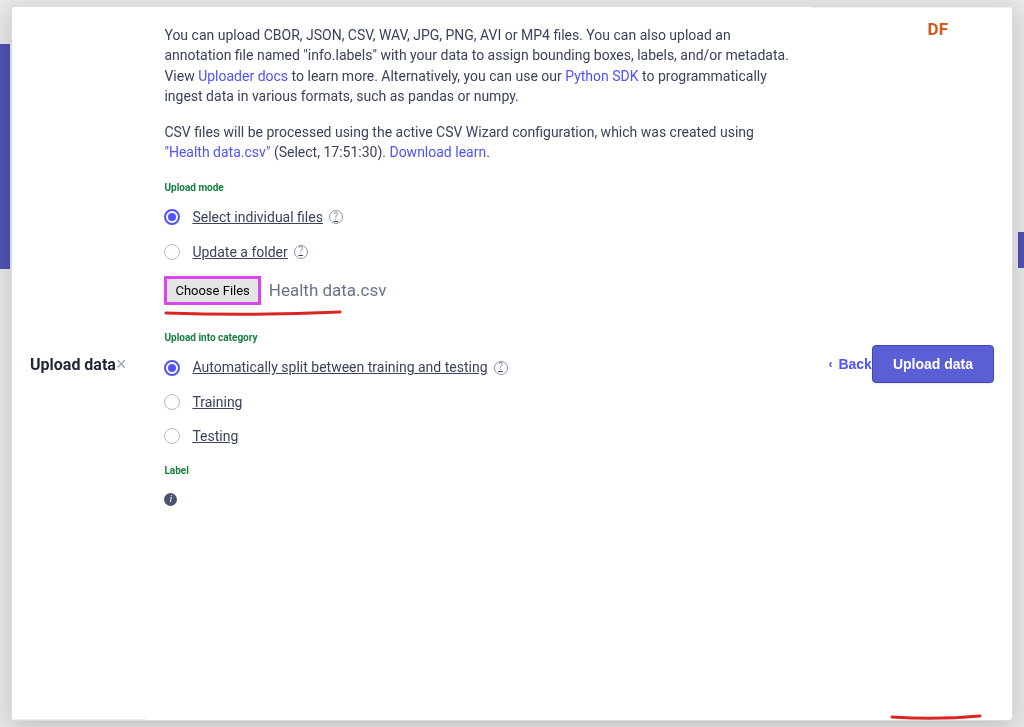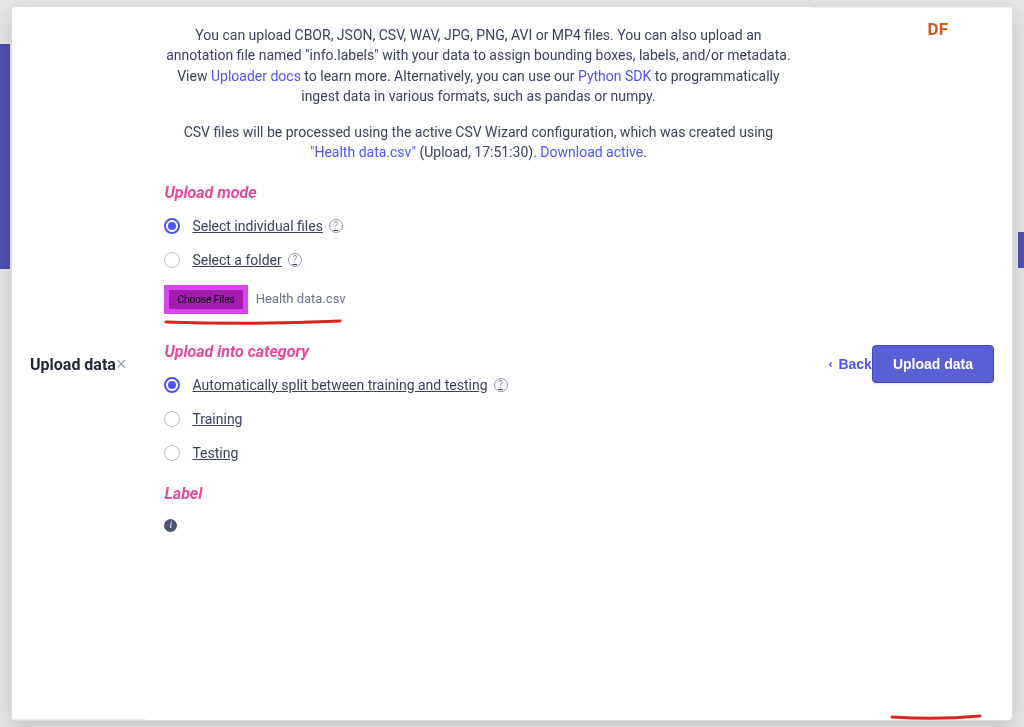--- a/index.html
+++ b/index.html
@@ -6,34 +6,34 @@
   html, body { width: 1024px; height: 727px; font-family: -apple-system, BlinkMacSystemFont, "Segoe UI", Roboto, Helvetica, Arial, sans-serif; background: #e8e8ea; overflow: hidden; }
   .backdrop { position: absolute; inset: 0; background: #e8e8ea; }
   .bg-strip { position: absolute; left: 0; top: 44px; width: 10px; height: 225px; background: #4f52b2; }
   .bg-strip-r { position: absolute; right: 0; top: 232px; width: 6px; height: 36px; background: #4f52b2; }
   .modal { position: absolute; left: 11px; top: 6px; right: 11px; bottom: 6px; background: #fff; border-radius: 4px; box-shadow: 0 6px 24px rgba(0,0,0,0.18); display: flex; flex-direction: row; border: 1px solid #ddd; }
   .modal-header { display: flex; align-items: center; padding: 18px 20px 16px 18px; border-bottom: 1px solid #eceff5; }
   .modal-title { font-size: 16px; font-weight: 700; color: #1f2537; }
   .df-badge { position: absolute; top: 12px; right: 64px; font-size: 17px; font-weight: 700; color: #d15a1f; }
   .close-btn { margin-left: auto; color: #9aa0ad; font-size: 18px; background: none; border: none; cursor: pointer; }
   .modal-body { padding: 18px 18px 10px 18px; overflow: auto; flex: 1; color: #3a425c; font-size: 14px; line-height: 1.45; }
-  .intro { margin-bottom: 18px; text-align: center; }
+  .intro { margin-bottom: 18px; }
   .link { color: #4f52ff; cursor: pointer; }
   .para2 { margin-top: 16px; }
-  .section-title { font-weight: 700; color: #ec4899; font-size: 16px; margin: 18px 0 12px; font-style: italic; }
+  .section-title { font-weight: 700; color: #15803d; font-size: 10px; margin: 18px 0 12px; }
   .section-title.first { margin-top: 12px; }
   .radio-row { display: flex; align-items: center; margin-bottom: 14px; text-decoration: underline; }
   .radio { width: 16px; height: 16px; border-radius: 50%; border: 1.5px solid #b6bdd0; margin-right: 12px; display: inline-flex; align-items: center; justify-content: center; flex-shrink: 0; cursor: pointer; }
   .radio.on { border-color: #4f52ff; border-width: 2px; }
   .radio.on::after { content: ""; width: 8px; height: 8px; border-radius: 50%; background: #4f52ff; }
   .radio-label { color: #3a425c; font-size: 14px; }
   .help { margin-left: 6px; width: 14px; height: 14px; border: 1px solid #8c93a8; border-radius: 50%; display: inline-flex; align-items: center; justify-content: center; font-size: 10px; color: #8c93a8; cursor: pointer; flex-shrink: 0; }
   .choose-wrap { display: flex; align-items: center; gap: 8px; margin-top: 2px; margin-bottom: 2px; }
-  .choose-btn { border: 5px solid #d946ef; background: #a21caf; padding: 4px 8px; font-size: 10px; cursor: pointer; font-family: inherit; }
-  .file-name { color: #6b728a; font-size: 13px; }
+  .choose-btn { border: 3px solid #d946ef; background: #e5e5e5; padding: 4px 8px; font-size: 13px; cursor: pointer; font-family: inherit; }
+  .file-name { color: #6b728a; font-size: 17px; }
   .underline-red { position: relative; height: 4px; width: 178px; margin-top: 4px; margin-bottom: 10px; }
   .underline-red svg { position: absolute; left: 0; top: 0; }
   .label-info { display: flex; align-items: flex-start; gap: 8px; font-size: 12px; color: #6b728a; margin-top: 6px; }
   .info-icon { width: 13px; height: 13px; border-radius: 50%; background: #4c5470; color: #fff; display: inline-flex; align-items: center; justify-content: center; font-size: 10px; flex-shrink: 0; margin-top: 2px; font-style: italic; font-family: Georgia, serif; }
   .ext-icon { display: inline-block; margin-left: 2px; font-size: 11px; color: #4f52ff; }
   .modal-footer { border-top: 1px solid #eceff5; padding: 16px 18px; display: flex; align-items: center; justify-content: space-between; }
   .back-btn { color: #4f52ff; font-size: 14px; background: none; border: none; cursor: pointer; display: inline-flex; align-items: center; gap: 6px; font-weight: 600; }
   .back-caret { font-size: 12px; }
   .primary-btn { background: #5a5fd6; color: #fff; border: 1px solid #4346b8; border-radius: 4px; padding: 10px 20px; font-size: 14px; font-weight: 600; cursor: pointer; box-shadow: 0 1px 2px rgba(0,0,0,0.1); }
   .primary-underline { position: absolute; right: 30px; bottom: 8px; width: 92px; height: 6px; }
@@ -59,34 +59,34 @@
       <p>
         <span>You can upload CBOR, JSON, CSV, WAV, JPG, PNG, AVI or MP4 files. You can also upload an annotation file named "info.labels" with your data to assign bounding boxes, labels, and/or metadata. View </span>
         <span class="link">Uploader docs</span>
         <span> to learn more. Alternatively, you can use our </span>
         <span class="link">Python SDK</span>
         <span> to programmatically ingest data in various formats, such as pandas or numpy.</span>
       </p>
       <p class="para2">
         <span>CSV files will be processed using the active CSV Wizard configuration, which was created using </span>
         <span class="link">"Health data.csv"</span>
-        <span> (Upload, 17:51:30). </span>
-        <span class="link">Download active</span><span>.</span>
+        <span> (Select, 17:51:30). </span>
+        <span class="link">Download learn</span><span>.</span>
       </p>
     </div>
 
     <div class="section-title first">Upload mode</div>
     <div class="radio-row">
       <span class="radio on"></span>
       <span class="radio-label">Select individual files</span>
       <span class="help">?</span>
     </div>
     <div class="radio-row">
       <span class="radio"></span>
-      <span class="radio-label">Select a folder</span>
+      <span class="radio-label">Update a folder</span>
       <span class="help">?</span>
     </div>
 
     <div class="choose-wrap">
       <button class="choose-btn">Choose Files</button>
       <span class="file-name">Health data.csv</span>
     </div>
     <div class="underline-red">
       <svg width="180" height="8" viewBox="0 0 180 8">
         <path d="M2,4 Q90,7 176,3" stroke="#d92424" stroke-width="3" fill="none" stroke-linecap="round"></path>

